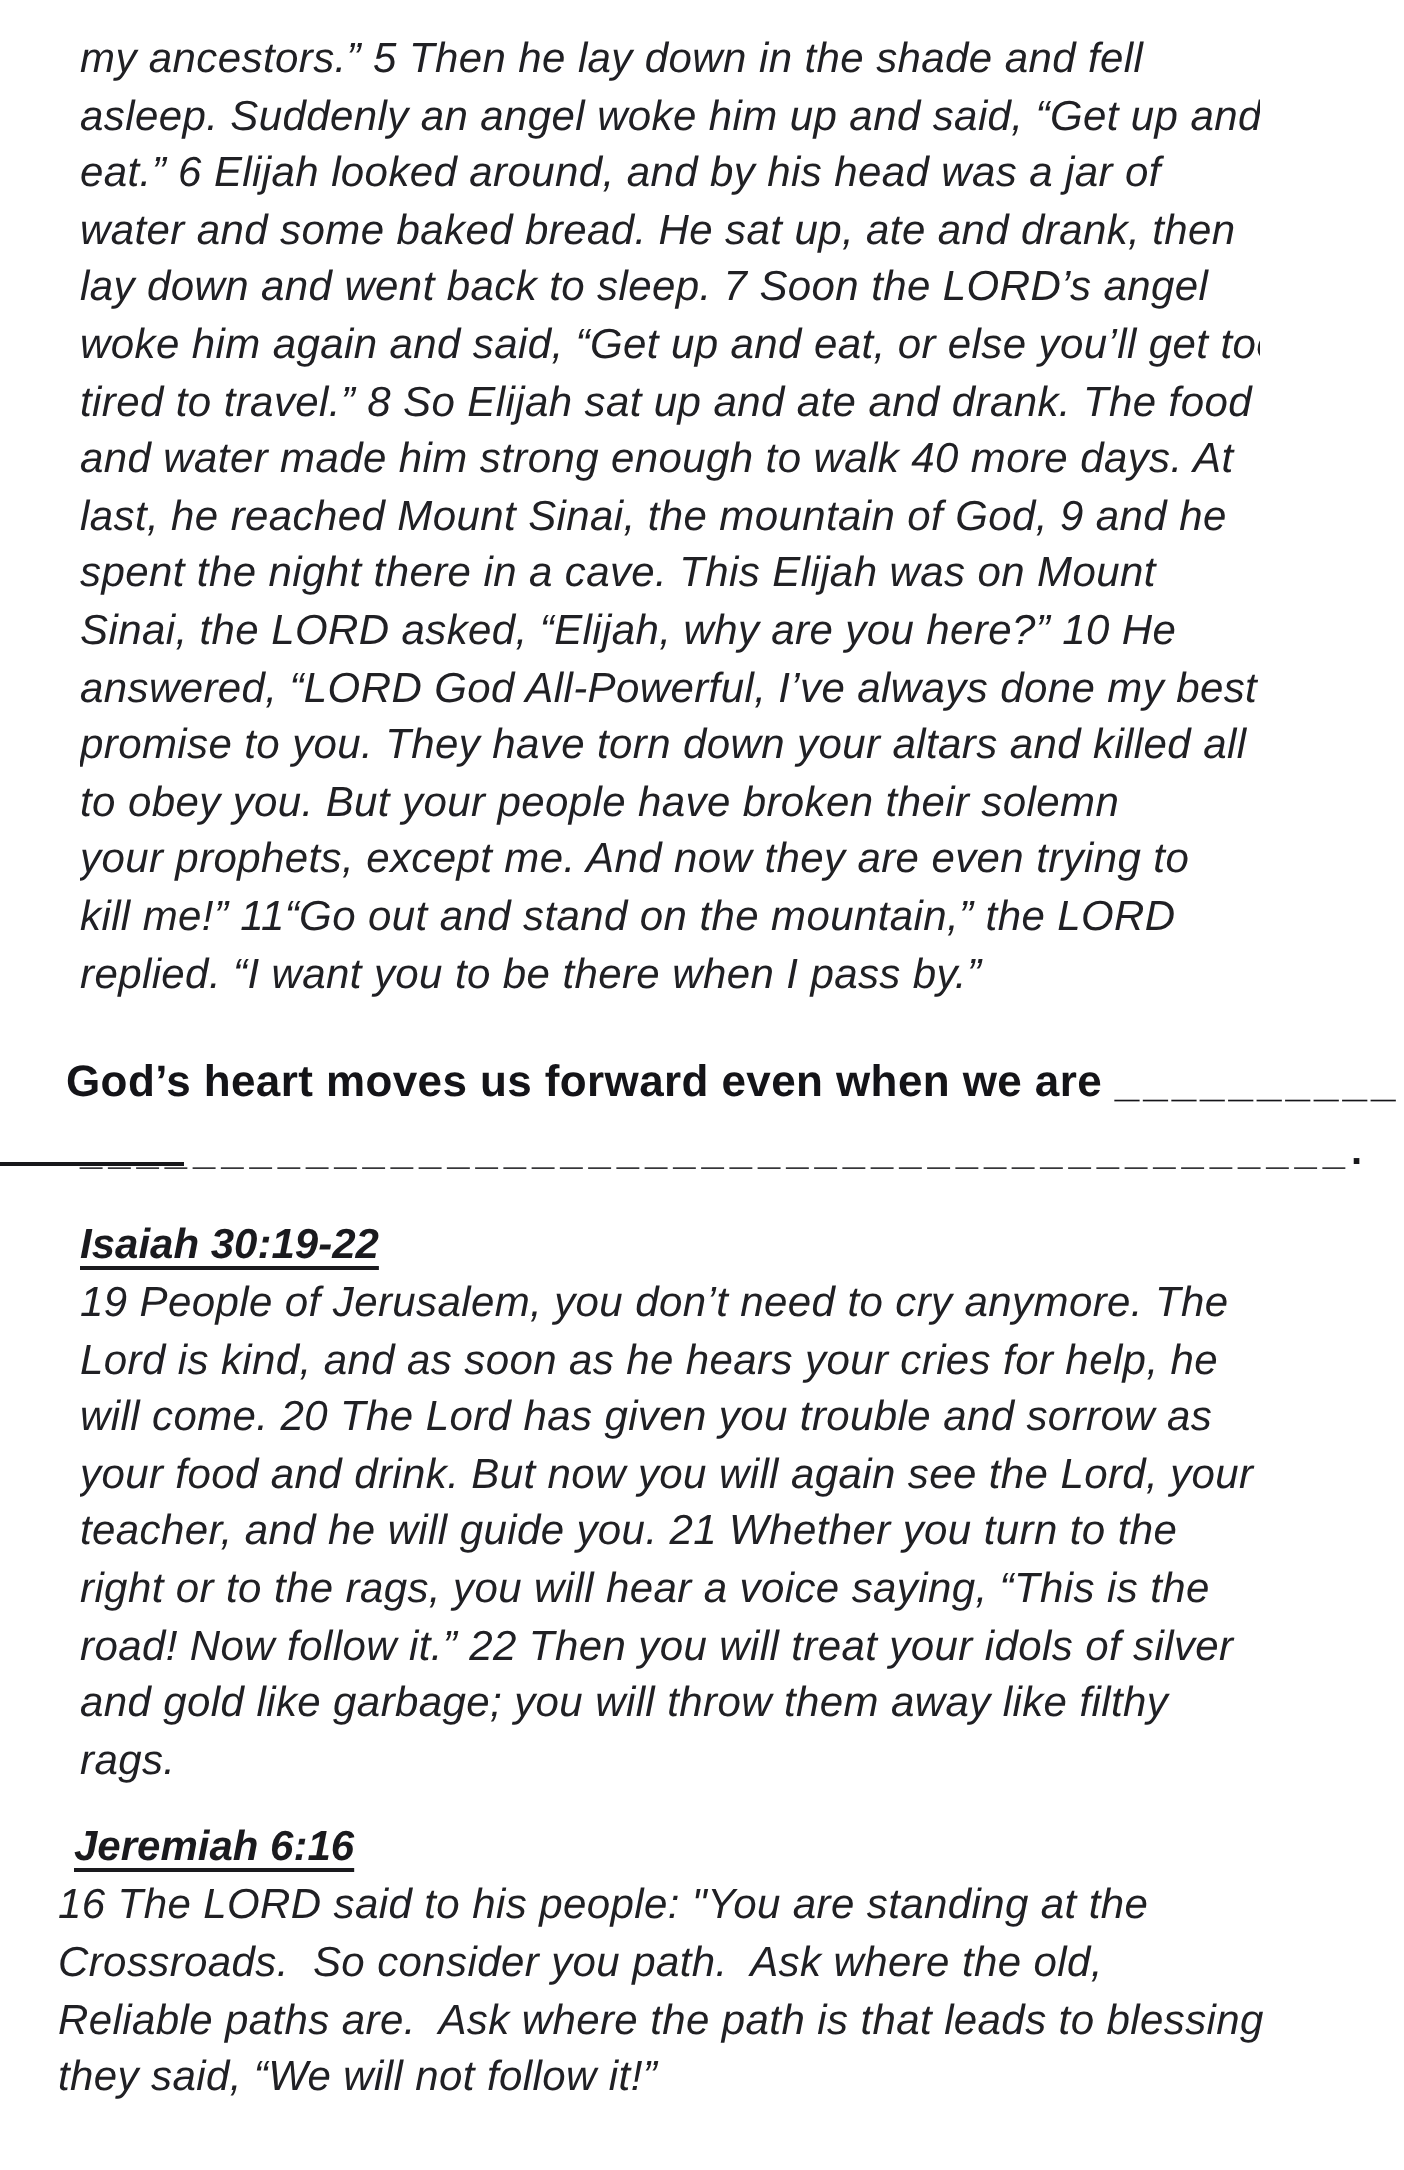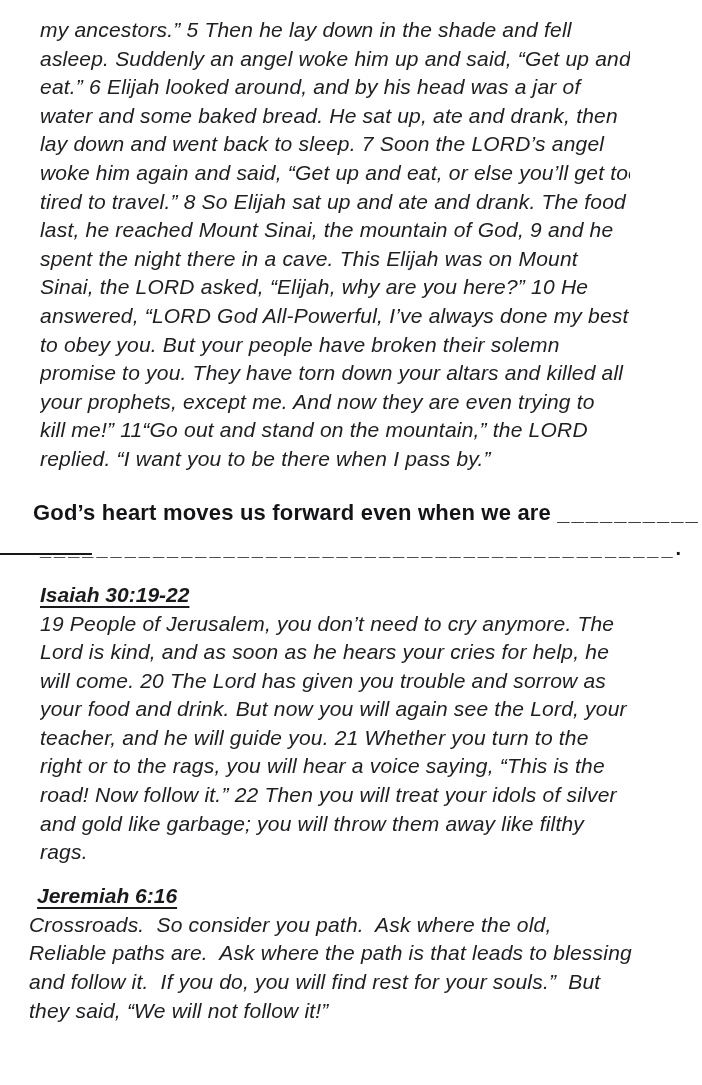--- a/index.html
+++ b/index.html
@@ -93,26 +93,27 @@
 <div class="page">
 
   <div class="passage passage-kings">
       <div>my ancestors.” 5 Then he lay down in the shade and fell</div>
       <div>asleep. Suddenly an angel woke him up and said, “Get up and</div>
       <div>eat.” 6 Elijah looked around, and by his head was a jar of</div>
       <div>water and some baked bread. He sat up, ate and drank, then</div>
       <div>lay down and went back to sleep. 7 Soon the LORD’s angel</div>
       <div>woke him again and said, “Get up and eat, or else you’ll get too</div>
       <div>tired to travel.” 8 So Elijah sat up and ate and drank. The food</div>
+      <div>and water made him strong enough to walk 40 more days. At</div>
       <div>last, he reached Mount Sinai, the mountain of God, 9 and he</div>
       <div>spent the night there in a cave. This Elijah was on Mount</div>
       <div>Sinai, the LORD asked, “Elijah, why are you here?” 10 He</div>
       <div>answered, “LORD God All-Powerful, I’ve always done my best</div>
+      <div>promise to you. They have torn down your altars and killed all</div>
       <div>to obey you. But your people have broken their solemn</div>
-      <div>promise to you. They have torn down your altars and killed all</div>
       <div>your prophets, except me. And now they are even trying to</div>
       <div>kill me!” 11“Go out and stand on the mountain,” the LORD</div>
       <div>replied. “I want you to be there when I pass by.”</div>
     </div>
 
   <div class="prompt-line"><span>God’s heart moves us forward even when we are </span><span class="dash-tail">__________</span></div>
 
   <div class="blank-row">
     <span class="blank-left-rule"></span>
     <span class="blank-dashes">_____________________________________________.</span>
@@ -129,20 +130,20 @@
         <div>right or to the rags, you will hear a voice saying, “This is the</div>
         <div>road! Now follow it.” 22 Then you will treat your idols of silver</div>
         <div>and gold like garbage; you will throw them away like filthy</div>
         <div>rags.</div>
       </div>
   </div>
 
   <div>
     <div class="section-heading jeremiah-heading">Jeremiah 6:16</div>
     <div class="passage jeremiah-body">
+        <div>16 The LORD said to his people: "You are standing at the</div>
         <div>Crossroads.  So consider you path.  Ask where the old,</div>
         <div>Reliable paths are.  Ask where the path is that leads to blessing</div>
-        <div>and follow it.  If you do, you will find rest for your souls.”  But</div>
         <div>they said, “We will not follow it!”</div>
       </div>
   </div>
 
 </div>
 
 </body></html>

